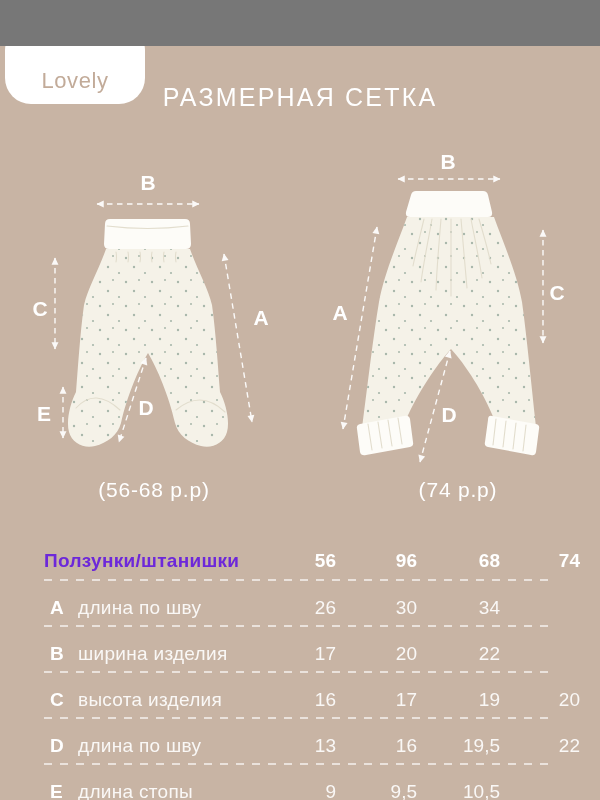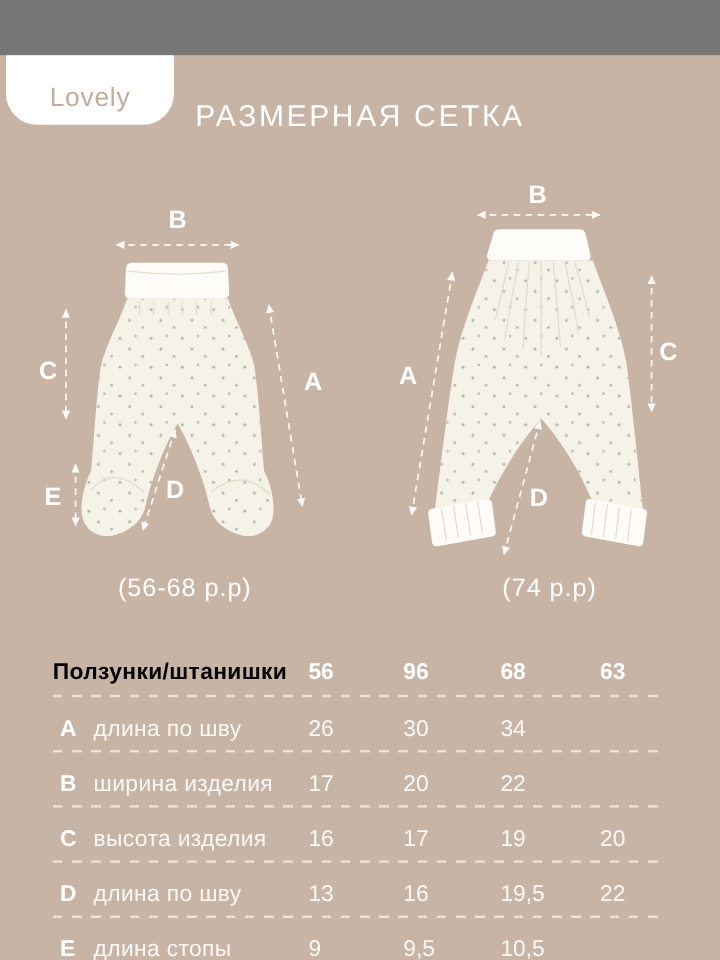--- a/index.html
+++ b/index.html
@@ -29,24 +29,24 @@
   .meas{stroke:#fff;opacity:.93;stroke-width:1.4;fill:none;stroke-dasharray:5.5 4.5;}
   .mlabel{font:700 21px "Liberation Sans",sans-serif;fill:#fff;text-anchor:middle;}
   .cap{font:300 21px "Liberation Sans",sans-serif;fill:#fff;text-anchor:middle;letter-spacing:.8px;}
 
   
   .table{position:absolute;left:44px;top:496px;width:536px;}
   .trow{display:grid;grid-template-columns:34px 179px 79px 81px 83px 80px;
         align-items:center;height:44px;}
   .trow.thead{height:37px;}
   .cell{font-size:19px;color:rgba(255,255,255,.9);}
-  .thlabel{grid-column:1/3;font-weight:700;color:#000000;letter-spacing:.3px;}
+  .thlabel{grid-column:1/3;font-weight:700;color:#6d28d9;letter-spacing:.3px;}
   .th{font-weight:700;color:#fff;}
   .letter{font-weight:700;color:#fff;padding-left:6px;}
-  .val{text-align:left;}
+  .val{text-align:right;}
   .desc{letter-spacing:.3px;}
   .trow:not(.thead) .cell{padding-top:9px;}
   .sep{height:2px;width:505px;
        background:repeating-linear-gradient(90deg,var(--dash,rgba(255,255,255,.62)) 0 8px,transparent 8px 16px);}
 </style>
 </head>
 <body>
 
 <div class="page">
 
@@ -158,21 +158,21 @@
     <text class="cap" x="154" y="451">(56-68 р.р)</text>
     <text class="cap" x="458" y="451">(74 р.р)</text>
   </svg>
 
   <div class="table">
     <div class="trow thead">
       <span class="cell thlabel">Ползунки/штанишки</span>
       <span class="cell val th">56</span>
       <span class="cell val th">96</span>
       <span class="cell val th">68</span>
-      <span class="cell val th">63</span>
+      <span class="cell val th">74</span>
     </div>
     <div class="sep"></div>
 
     <div class="trow">
       <span class="cell letter">A</span>
       <span class="cell desc">длина по шву</span>
       <span class="cell val">26</span>
       <span class="cell val">30</span>
       <span class="cell val">34</span>
     </div>

